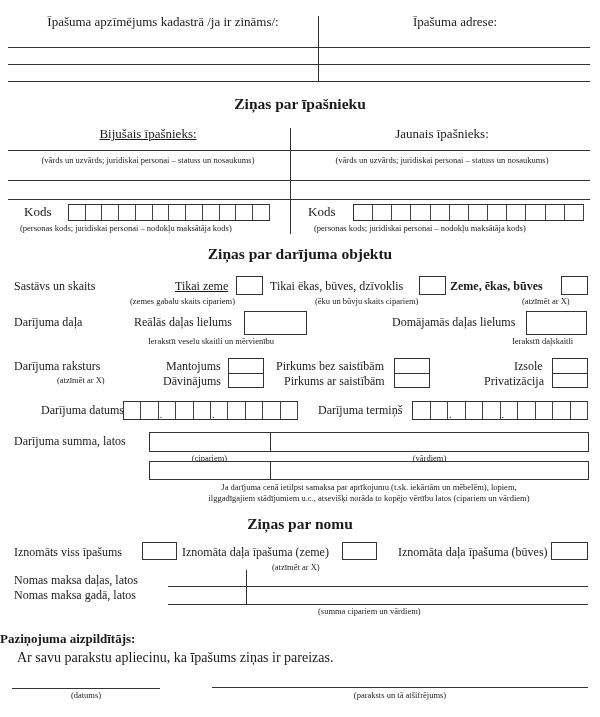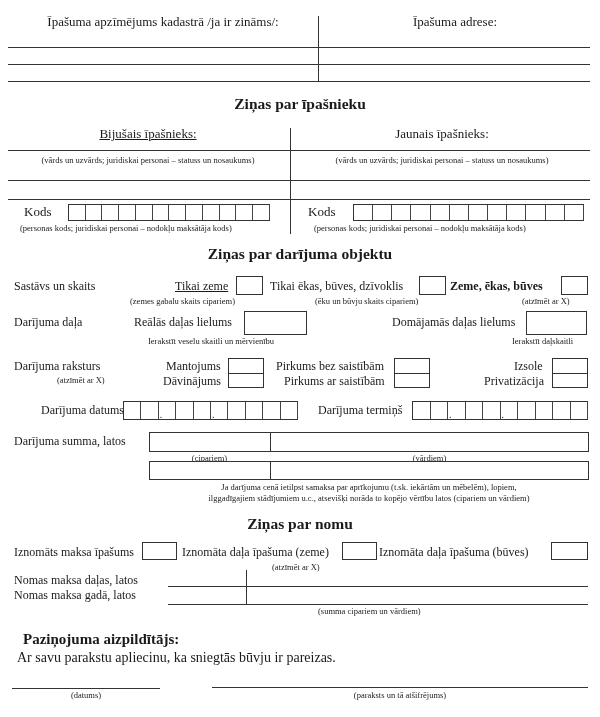--- a/index.html
+++ b/index.html
@@ -162,33 +162,33 @@
 
 <div class="box" style="left:149px;top:461px;width:440px;height:19px;"></div>
 <div class="vline" style="left:270px;top:461px;height:19px;"></div>
 <input class="field" style="left: 151px; top: 463px; width: 116px; height: 15px;">
 <input class="field" style="left: 273px; top: 463px; width: 312px; height: 15px;">
 <div class="abs t9 center" style="left:149px;width:440px;top:482px;">Ja darījuma cenā ietilpst samaksa par aprīkojumu (t.sk. iekārtām un mēbelēm), lopiem,</div>
 <div class="abs t9 center" style="left:149px;width:440px;top:493px;">ilggadīgajiem stādījumiem u.c., atsevišķi norāda to kopējo vērtību latos (cipariem un vārdiem)</div>
 
 <div class="abs h center" style="left:0;width:600px;top:515px;">Ziņas par nomu</div>
 
-<div class="abs t12" style="left:14px;top:545px;">Iznomāts maksa īpašums</div>
+<div class="abs t12" style="left:14px;top:545px;">Iznomāts viss īpašums</div>
 <div class="box" style="left:142px;top:542px;width:35px;height:18px;"></div>
 <div class="abs t12" style="left:182px;top:545px;">Iznomāta daļa īpašuma (zeme)</div>
 <div class="box" style="left:342px;top:542px;width:35px;height:18px;"></div>
 <div class="abs t9" style="left:272px;top:562px;">(atzīmēt ar X)</div>
-<div class="abs t12" style="left:379px;top:545px;">Iznomāta daļa īpašuma (būves)</div>
+<div class="abs t12" style="left:398px;top:545px;">Iznomāta daļa īpašuma (būves)</div>
 <div class="box" style="left:551px;top:542px;width:37px;height:18px;"></div>
 
 <div class="abs t12" style="left:14px;top:573px;">Nomas maksa daļas, latos</div>
 <div class="abs t12" style="left:14px;top:588px;">Nomas maksa gadā, latos</div>
 <div class="vline" style="left:246px;top:570px;height:34px;"></div>
 <div class="hline" style="left:168px;width:420px;top:586px;"></div>
 <div class="hline" style="left:168px;width:420px;top:604px;"></div>
 <div class="abs t9" style="left:318px;top:606px;">(summa cipariem un vārdiem)</div>
 
-<div class="abs" style="left:23px;top:631px;font-size:15px;font-weight:bold;white-space:nowrap;">Paziņojuma aizpildītājs:</div>
-<div class="abs" style="left:17px;top:650px;font-size:14px;white-space:nowrap;">Ar savu parakstu apliecinu, ka sniegtās būvju ir pareizas.</div>
+<div class="abs" style="left:0;top:631px;font-size:13px;font-weight:bold;white-space:nowrap;">Paziņojuma aizpildītājs:</div>
+<div class="abs" style="left:17px;top:650px;font-size:14px;white-space:nowrap;">Ar savu parakstu apliecinu, ka īpašums ziņas ir pareizas.</div>
 <div class="hline" style="left:12px;width:148px;top:688px;"></div>
 <div class="abs t9 center" style="left:12px;width:148px;top:690px;">(datums)</div>
 <div class="hline" style="left:212px;width:376px;top:687px;"></div>
 <div class="abs t9 center" style="left:212px;width:376px;top:690px;">(paraksts un tā atšifrējums)</div>
 
 </body></html>

